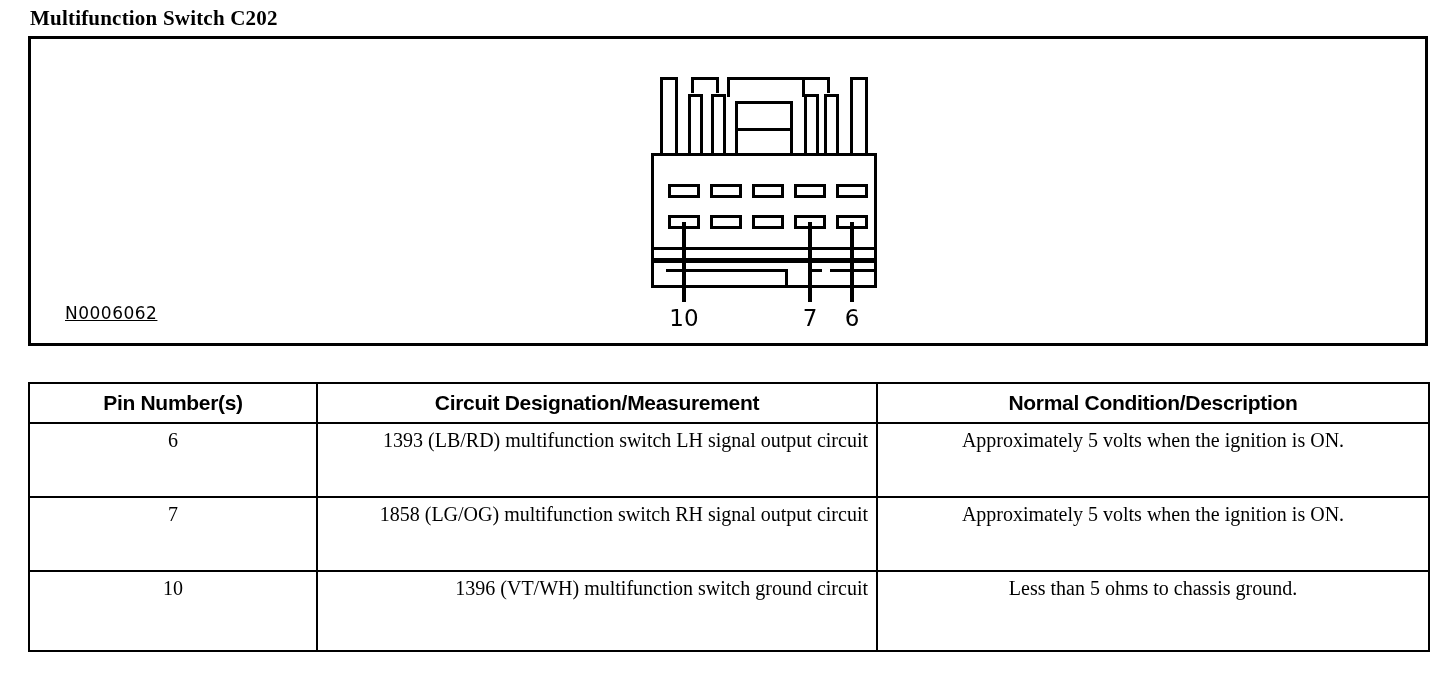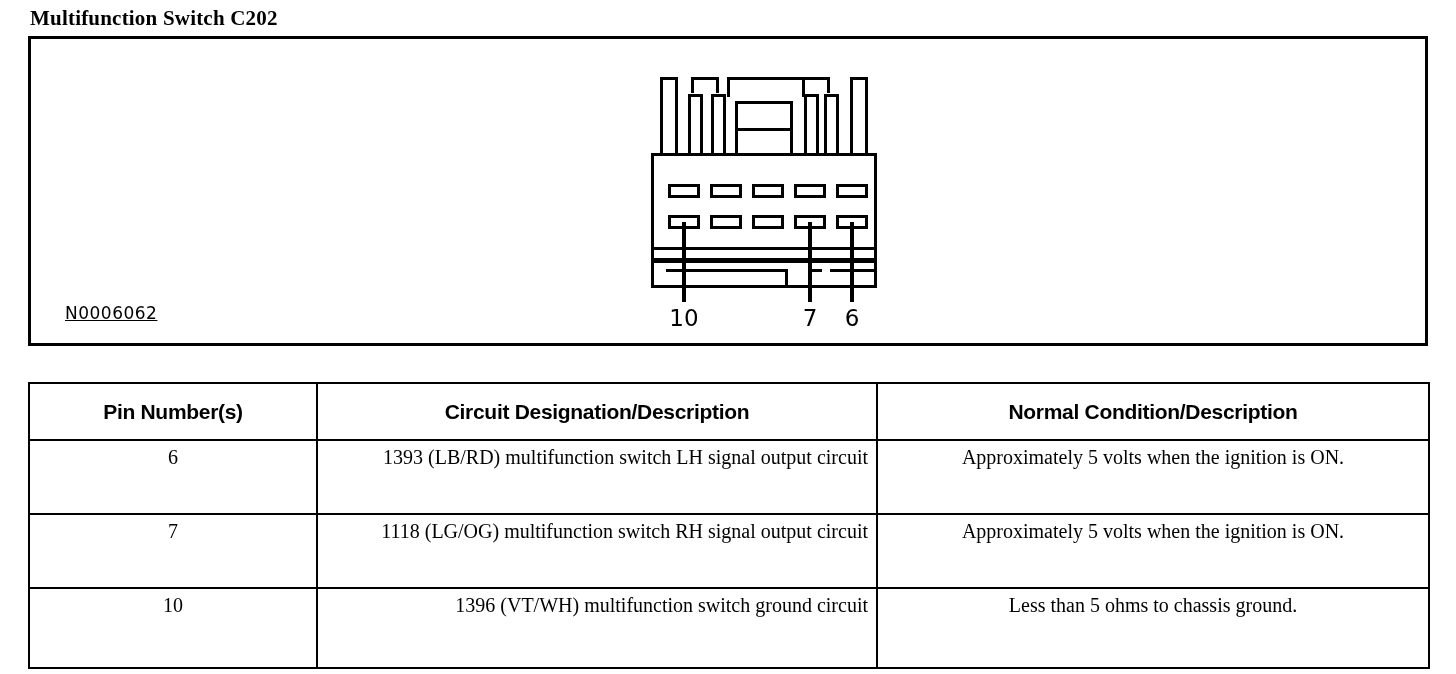--- a/index.html
+++ b/index.html
@@ -104,21 +104,21 @@
   .pin-table td {
     border: 2px solid #000;
     vertical-align: top;
     padding: 4px 8px;
     box-sizing: border-box;
   }
   .pin-table th {
     font-family: "Liberation Sans", sans-serif;
     font-weight: bold;
     font-size: 21px;
-    height: 57px;
+    height: 40px;
     vertical-align: middle;
     letter-spacing: -0.3px;
   }
   .pin-table td {
     font-family: "Liberation Serif", serif;
     font-size: 20px;
     line-height: 1.22;
   }
   .col-pin    { width: 288px; }
   .col-desc   { width: 560px; }
@@ -202,33 +202,33 @@
 
 <table class="pin-table">
   <colgroup>
     <col class="col-pin">
     <col class="col-desc">
     <col class="col-normal">
   </colgroup>
   <thead>
     <tr>
       <th>Pin Number(s)</th>
-      <th>Circuit Designation/Description</th>
+      <th>Circuit Designation/Measurement</th>
       <th>Normal Condition/Description</th>
     </tr>
   </thead>
   <tbody>
     <tr class="row-tall">
       <td class="cell-pin">6</td>
       <td class="cell-desc">1393 (LB/RD) multifunction switch LH signal output circuit</td>
       <td class="cell-normal">Approximately 5 volts when the ignition is ON.</td>
     </tr>
     <tr class="row-tall">
       <td class="cell-pin">7</td>
-      <td class="cell-desc">1118 (LG/OG) multifunction switch RH signal output circuit</td>
+      <td class="cell-desc">1858 (LG/OG) multifunction switch RH signal output circuit</td>
       <td class="cell-normal">Approximately 5 volts when the ignition is ON.</td>
     </tr>
     <tr class="row-last">
       <td class="cell-pin">10</td>
       <td class="cell-desc">1396 (VT/WH) multifunction switch ground circuit</td>
       <td class="cell-normal">Less than 5 ohms to chassis ground.</td>
     </tr>
   </tbody>
 </table>
 

